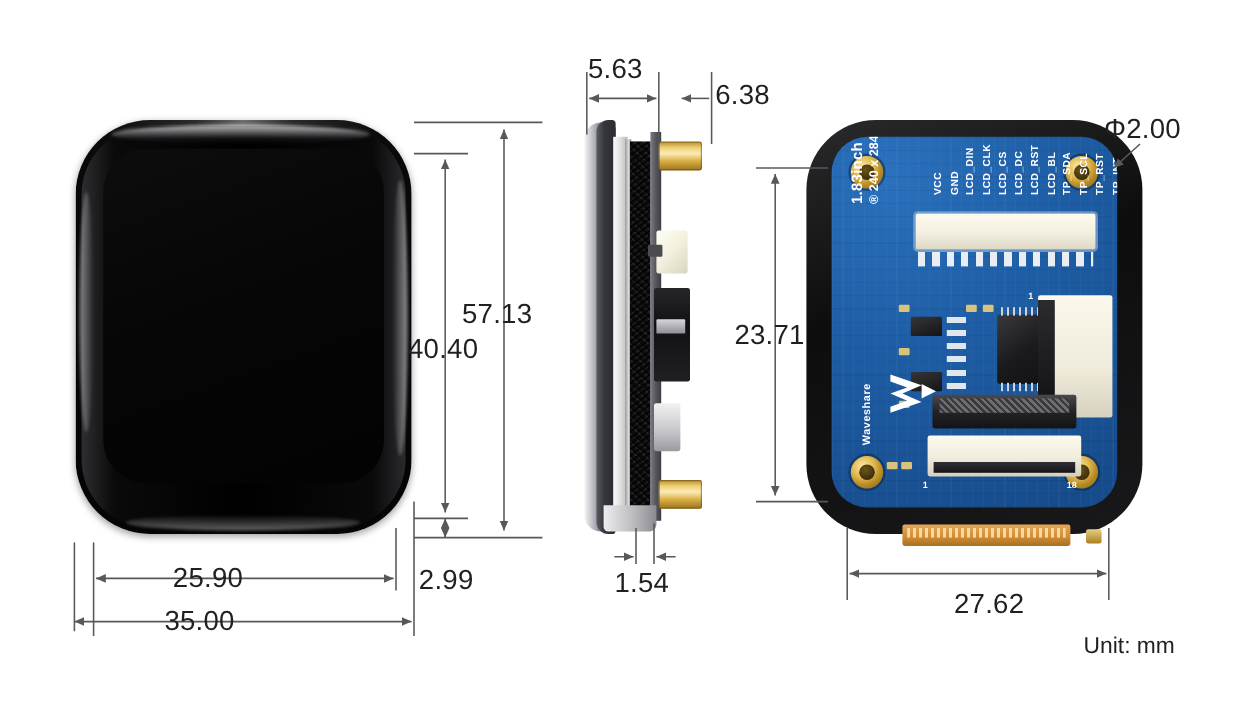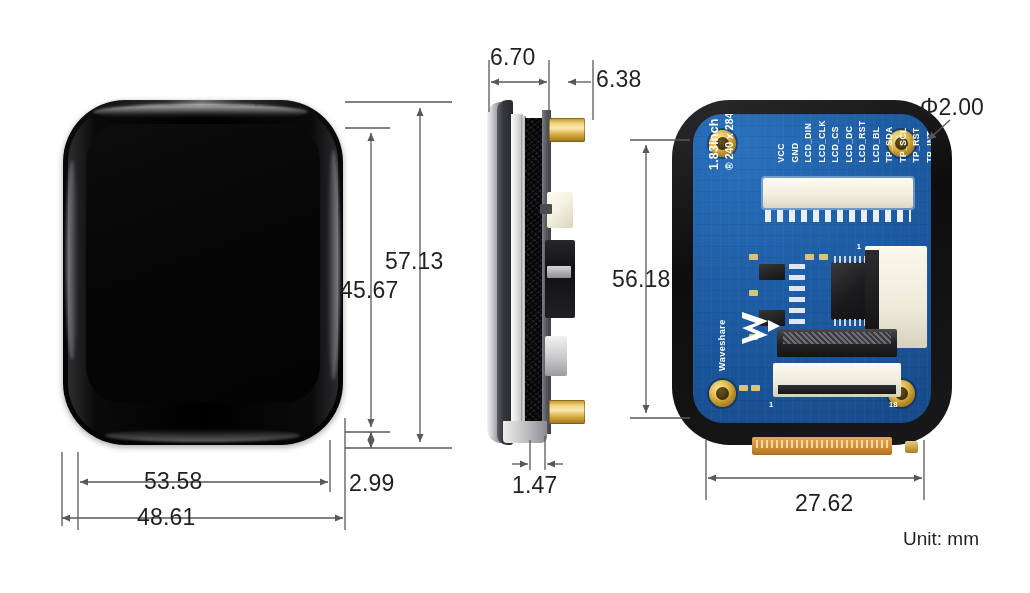--- a/index.html
+++ b/index.html
@@ -374,27 +374,27 @@
 
       <line x1="706" y1="440" x2="706" y2="500"></line>
       <line x1="924" y1="440" x2="924" y2="500"></line>
       <line x1="708" y1="478" x2="922" y2="478" marker-start="url(#arrS)" marker-end="url(#arr)"></line>
 
       <line x1="950" y1="120" x2="928" y2="140" marker-end="url(#arr)"></line>
     </g>
   </svg>
 
   <div class="dimtext" style="left:385px;top:248px;">57.13</div>
-  <div class="dimtext" style="left:340px;top:277px;">45.67</div>
-  <div class="dimtext" style="left:144px;top:468px;">53.58</div>
-  <div class="dimtext" style="left:137px;top:504px;">48.61</div>
+  <div class="dimtext" style="left:340px;top:277px;">40.40</div>
+  <div class="dimtext" style="left:144px;top:468px;">25.90</div>
+  <div class="dimtext" style="left:137px;top:504px;">35.00</div>
   <div class="dimtext" style="left:349px;top:470px;">2.99</div>
 
-  <div class="dimtext" style="left:490px;top:44px;">6.70</div>
+  <div class="dimtext" style="left:490px;top:44px;">5.63</div>
   <div class="dimtext" style="left:596px;top:66px;">6.38</div>
-  <div class="dimtext" style="left:512px;top:472px;">1.47</div>
-
-  <div class="dimtext" style="left:612px;top:266px;">56.18</div>
+  <div class="dimtext" style="left:512px;top:472px;">1.54</div>
+
+  <div class="dimtext" style="left:612px;top:266px;">23.71</div>
   <div class="dimtext" style="left:795px;top:490px;">27.62</div>
   <div class="dimtext" style="left:920px;top:94px;">Φ2.00</div>
 
   <div class="unittext" style="left:903px;top:528px;">Unit: mm</div>
 </div>
 
 </body></html>

